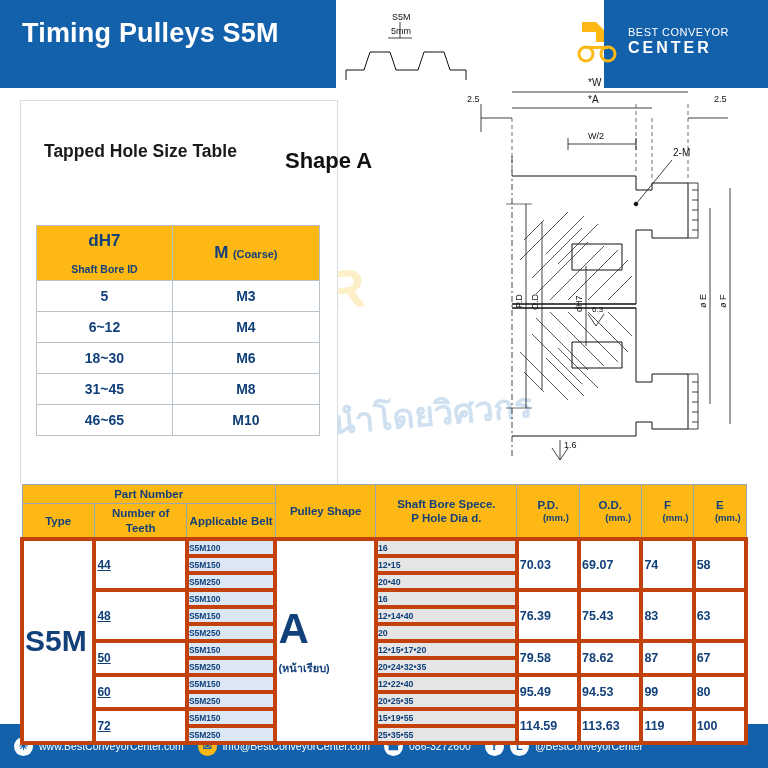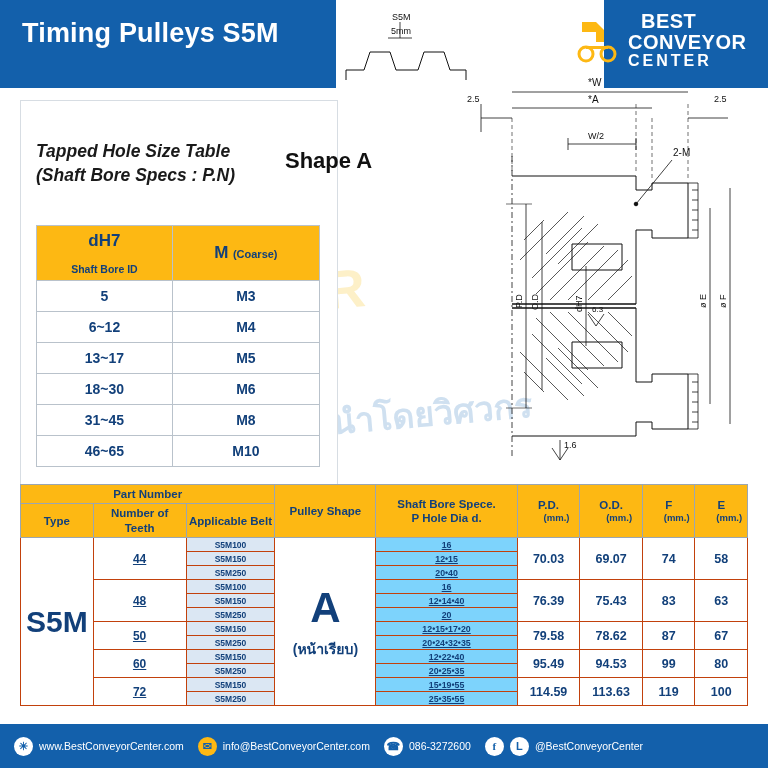--- a/index.html
+++ b/index.html
@@ -28,44 +28,43 @@
   .top-white{
     position:absolute;left:336px;top:0;width:268px;height:88px;background:#ffffff;
   }
   
   .logo{
     position:absolute;right:14px;top:12px;width:180px;height:56px;
     display:flex;align-items:center;justify-content:flex-end;
   }
   .logo-mark{width:46px;height:48px;position:relative;margin-right:8px;}
   .logo-txt{color:#ffffff;line-height:1.05;text-align:left;}
-  .logo-txt .l1{font-size:20px;font-weight:bold;letter-spacing:.5px;margin-left:13px;}
+  .logo-txt .l1{font-size:11px;font-weight:normal;letter-spacing:.5px;}
   .logo-txt .l2{font-size:16px;font-weight:bold;letter-spacing:3px;}
 
   
   .watermark{
     position:absolute;left:60px;top:210px;width:520px;height:250px;
     color:#fdf0c8;font-size:54px;font-weight:bold;line-height:1.0;
     transform:rotate(-5deg);
     pointer-events:none;
     z-index:0;
   }
   .watermark .wm2{font-size:34px;color:#cfe0f0;margin-top:34px;}
 
   
   .left-card{
     position:absolute;left:20px;top:100px;width:316px;height:392px;
     background:#ffffff;border:1px solid #d7dde3;
     z-index:2;
   }
   .tapped-title{
-    position:absolute;left:36px;top:140px;width:270px;
+    position:absolute;left:44px;top:140px;width:270px;
     font-size:17.5px;font-weight:bold;color:#1a1a1a;line-height:1.35;
     z-index:3;
-    font-style:italic;
   }
   table.tapped{
     position:absolute;left:36px;top:225px;width:284px;
     border-collapse:collapse;z-index:3;background:#fff;
   }
   table.tapped th{
     background:#fdb813;color:#12407a;border:1px solid #b9c2cb;
     padding:5px 2px;
   }
   table.tapped th .big{font-size:17px;font-weight:bold;display:block;}
@@ -92,28 +91,28 @@
   table.main{
     border-collapse:collapse;width:728px;background:#fff;
     table-layout:fixed;
   }
   table.main th{
     background:#fdb813;color:#12407a;border:1px solid #9aa6b2;
     font-size:11.5px;font-weight:bold;padding:2px 1px;line-height:1.25;
   }
   table.main th .u{font-size:9.5px;font-weight:bold;display:block;padding-left:16px;}
   table.main td{
-    border:1px solid #c2410c;text-align:center;color:#12407a;font-weight:bold;
+    border:4px solid #c2410c;color:#12407a;font-weight:bold;
   }
   td.type-cell{font-size:30px;background:#ffffff;}
   td.teeth{font-size:12px;text-decoration:underline;}
   td.belt{font-size:8.5px;background:#dbe7f3;height:13px;padding:0;}
   td.shape{font-size:42px;line-height:1;background:#ffffff;}
-  td.shape .sub{font-size:14px;display:block;font-weight:bold;margin-top:13px;}
-  td.bore{font-size:8.8px;background:#7dd3fc;height:13px;padding:0;text-decoration:underline;}
+  td.shape .sub{font-size:11px;display:block;font-weight:bold;margin-top:13px;}
+  td.bore{font-size:8.8px;background:#e5e5e5;height:13px;padding:0;}
   td.num{font-size:12.5px;}
 
   
   .footer{
     position:absolute;left:0;bottom:0;width:768px;height:44px;background:#1360ab;
     display:flex;align-items:center;color:#fff;font-size:10.5px;
   }
   .f-item{display:flex;align-items:center;margin-left:14px;}
   .f-ico{
     width:19px;height:19px;border-radius:50%;background:#ffffff;color:#1360ab;
@@ -154,21 +153,20 @@
   <div>BEST</div>
   <div>CONVEYOR</div>
   <div>CENTER</div>
   <div class="wm2">ราคาโรงงาน แนะนำโดยวิศวกร</div>
 </div>
 
 <div class="left-card"></div>
 
 <div class="tapped-title">
   <div>Tapped Hole Size Table</div>
-  <div>(Shaft Bore Specs : P.N)</div>
 </div>
 
 <table class="tapped">
   <thead>
     <tr>
       <th style="width:48%">
         <span class="big">dH7</span>
         <span class="sm">Shaft Bore ID</span>
       </th>
       <th style="width:52%">
@@ -178,24 +176,20 @@
     </tr>
   </thead>
   <tbody>
     <tr>
       <td>5</td>
       <td>M3</td>
     </tr>
     <tr>
       <td>6~12</td>
       <td>M4</td>
-    </tr>
-    <tr>
-      <td>13~17</td>
-      <td>M5</td>
     </tr>
     <tr>
       <td>18~30</td>
       <td>M6</td>
     </tr>
     <tr>
       <td>31~45</td>
       <td>M8</td>
     </tr>
     <tr>

